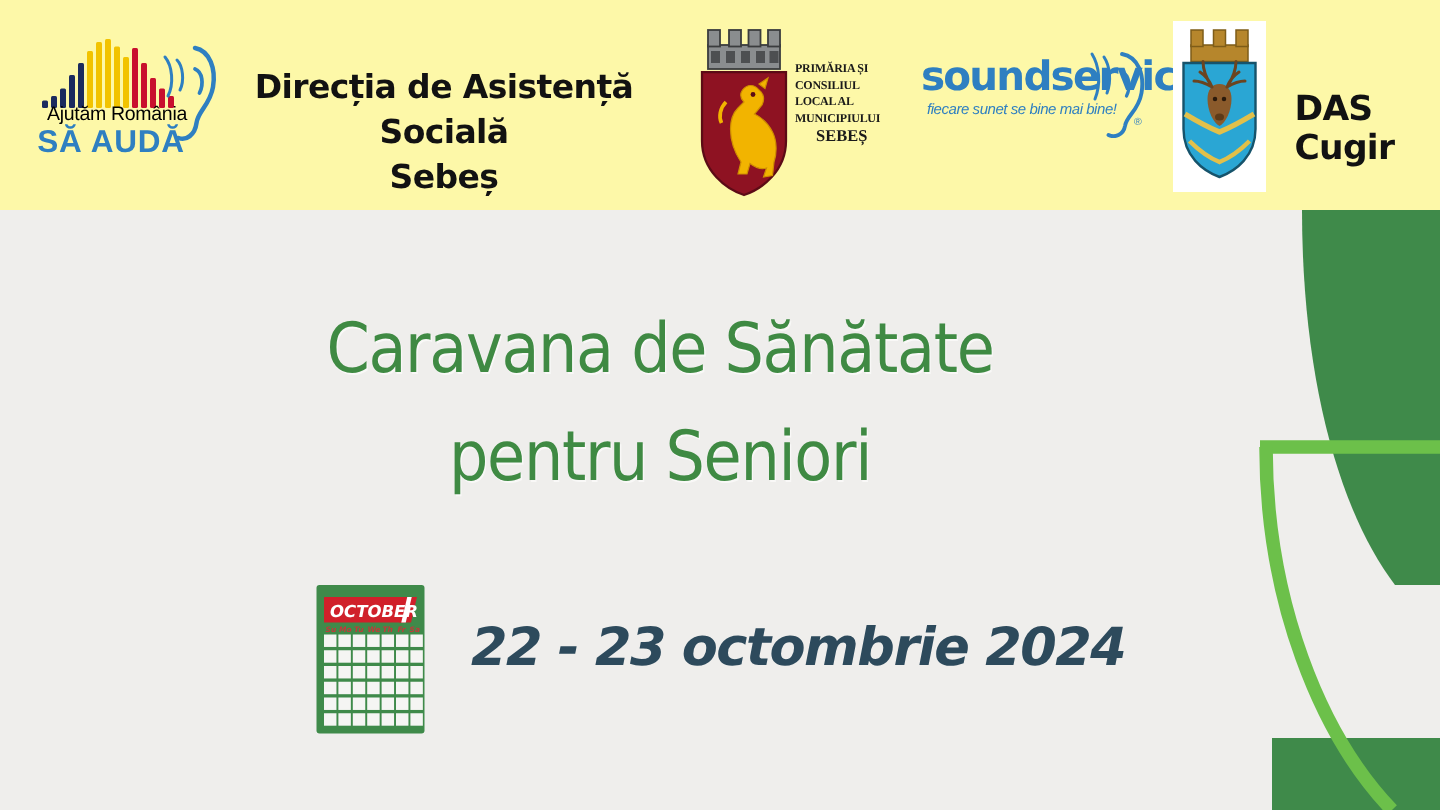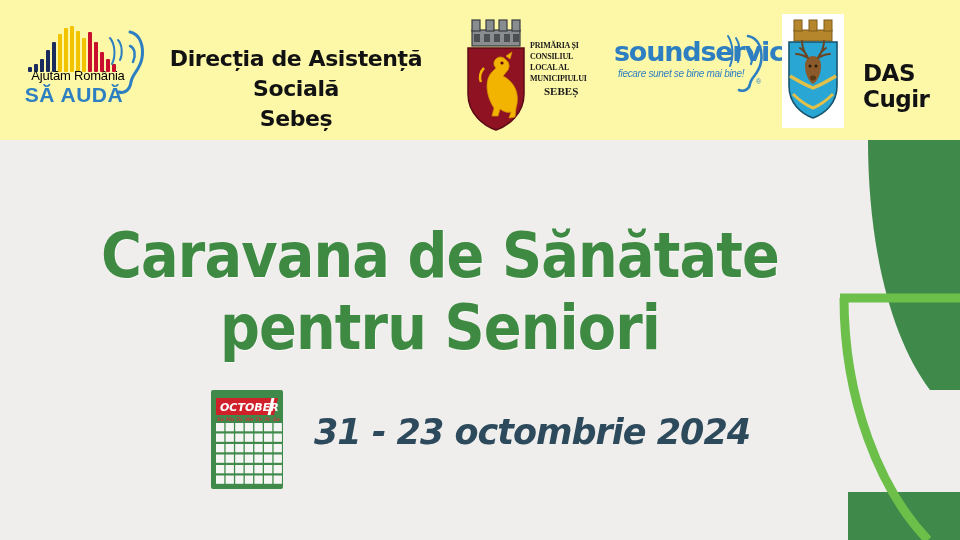--- a/index.html
+++ b/index.html
@@ -236,28 +236,27 @@
   }
 
   
   .main-title {
     position: absolute;
     left: 60px;
     top: 196px;
     width: 760px;
     text-align: center;
     font-family: "DejaVu Sans", sans-serif;
-    font-weight: bold;
-    font-size: 62px;
+    font-weight: normal;
+    font-size: 46px;
     line-height: 72px;
     color: #3f8a43;
     letter-spacing: -1px;
     z-index: 3;
     text-shadow: 1px 1px 0 rgba(255,255,255,0.6);
-    margin-top: 24px;
   }
   .main-title span {
     display: block;
     transform: scaleX(0.9);
     transform-origin: center;
   }
 
   
   .date-row {
     position: absolute;
@@ -497,16 +496,16 @@
           <rect x="8" y="89.5" width="8.3" height="8.3"></rect>
             <rect x="17.6" y="89.5" width="8.3" height="8.3"></rect>
           <rect x="27.2" y="89.5" width="8.3" height="8.3"></rect>
             <rect x="36.8" y="89.5" width="8.3" height="8.3"></rect>
           <rect x="46.4" y="89.5" width="8.3" height="8.3"></rect>
             <rect x="56" y="89.5" width="8.3" height="8.3"></rect>
           <rect x="65.6" y="89.5" width="8.3" height="8.3"></rect>
         </g>
       </svg>
     </div>
-    <div class="date-text">31 - 23 octombrie 2024</div>
+    <div class="date-text">22 - 23 octombrie 2024</div>
   </div>
 
 </div>
 
 </body></html>

